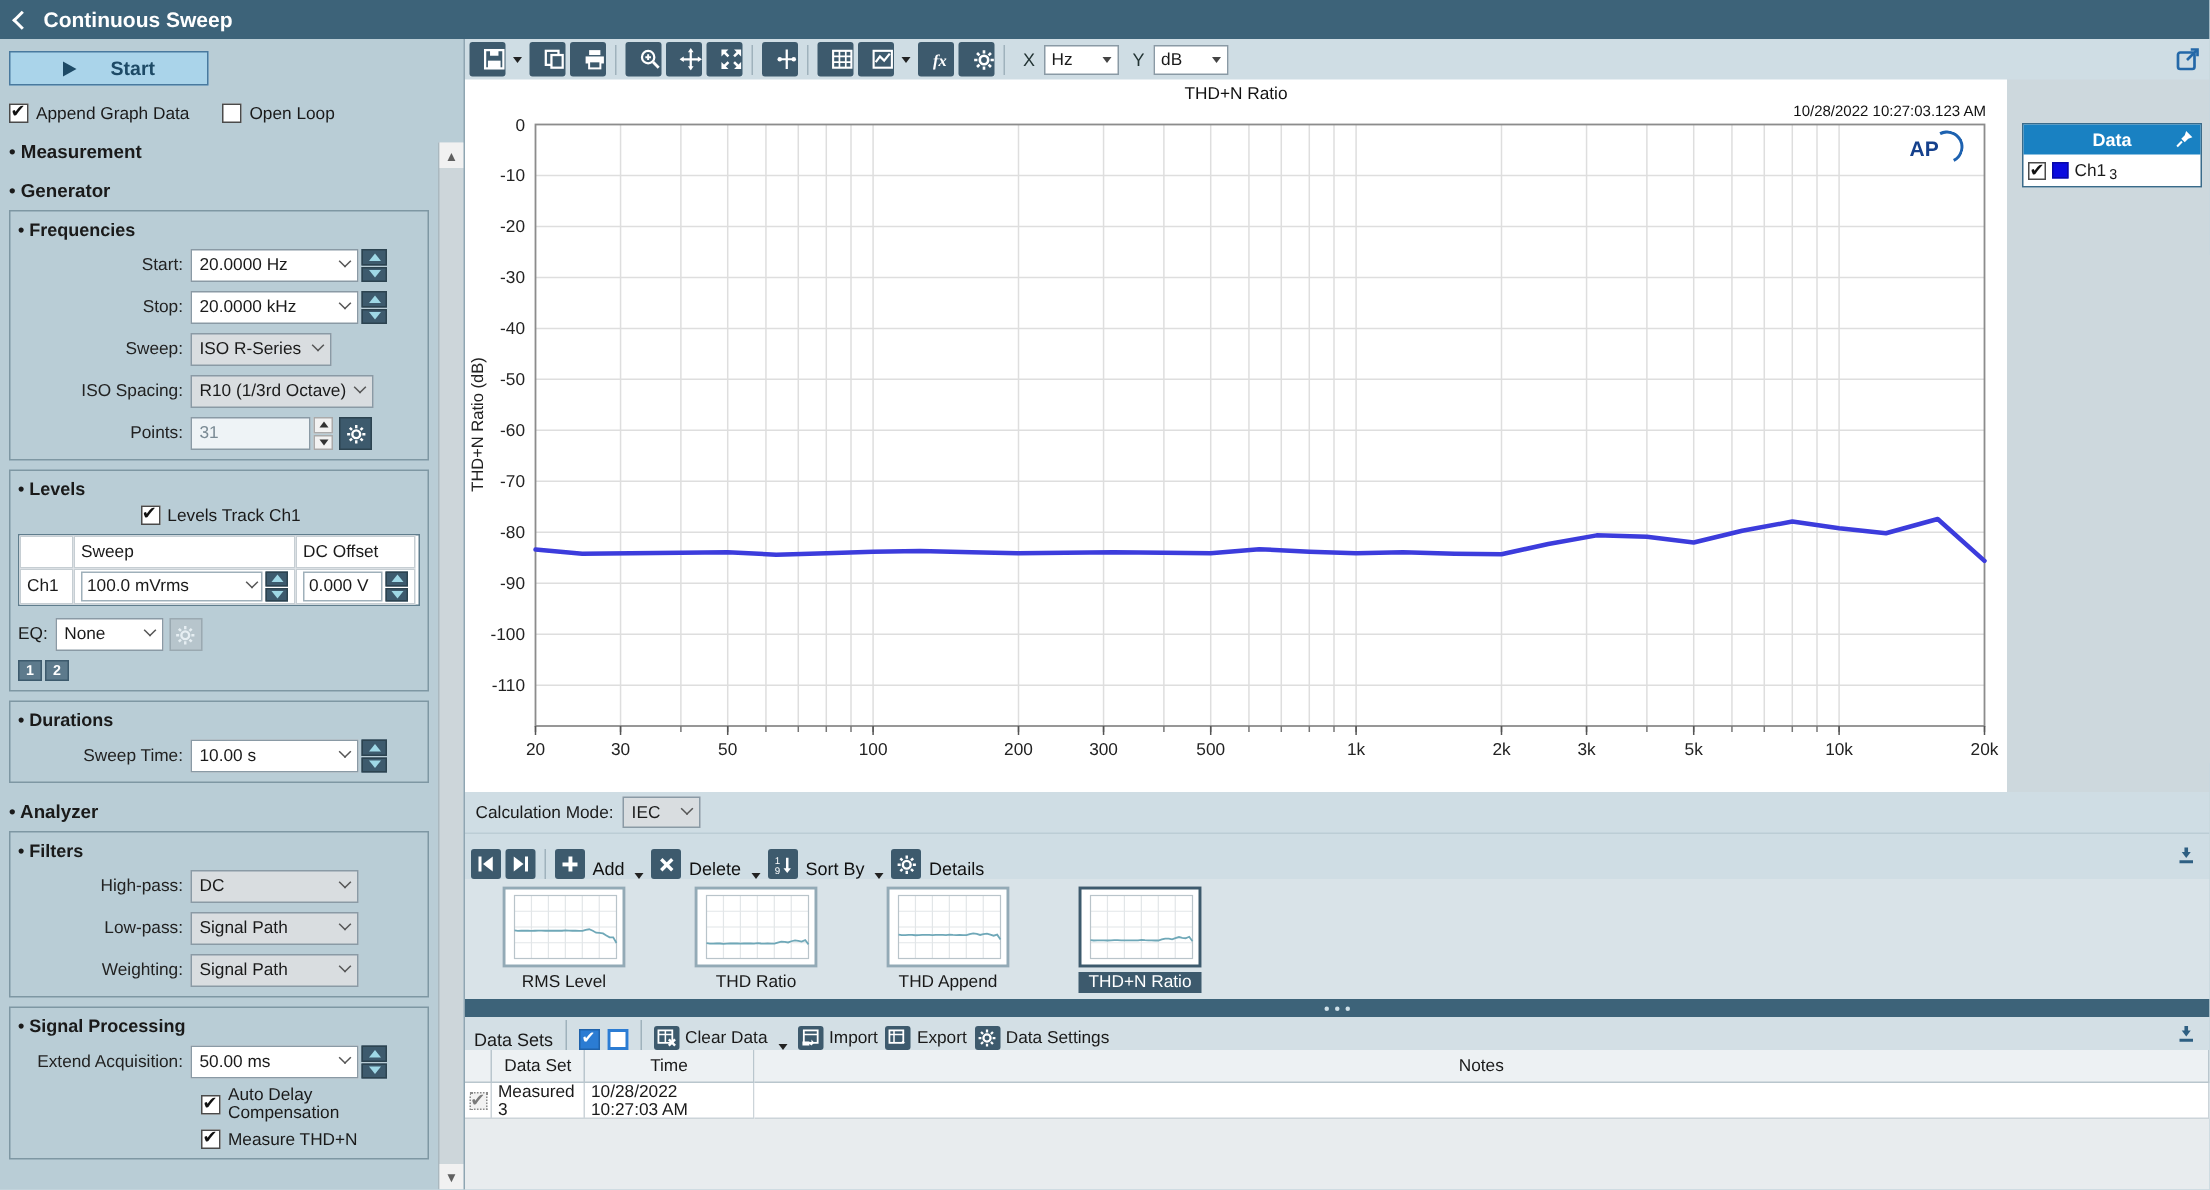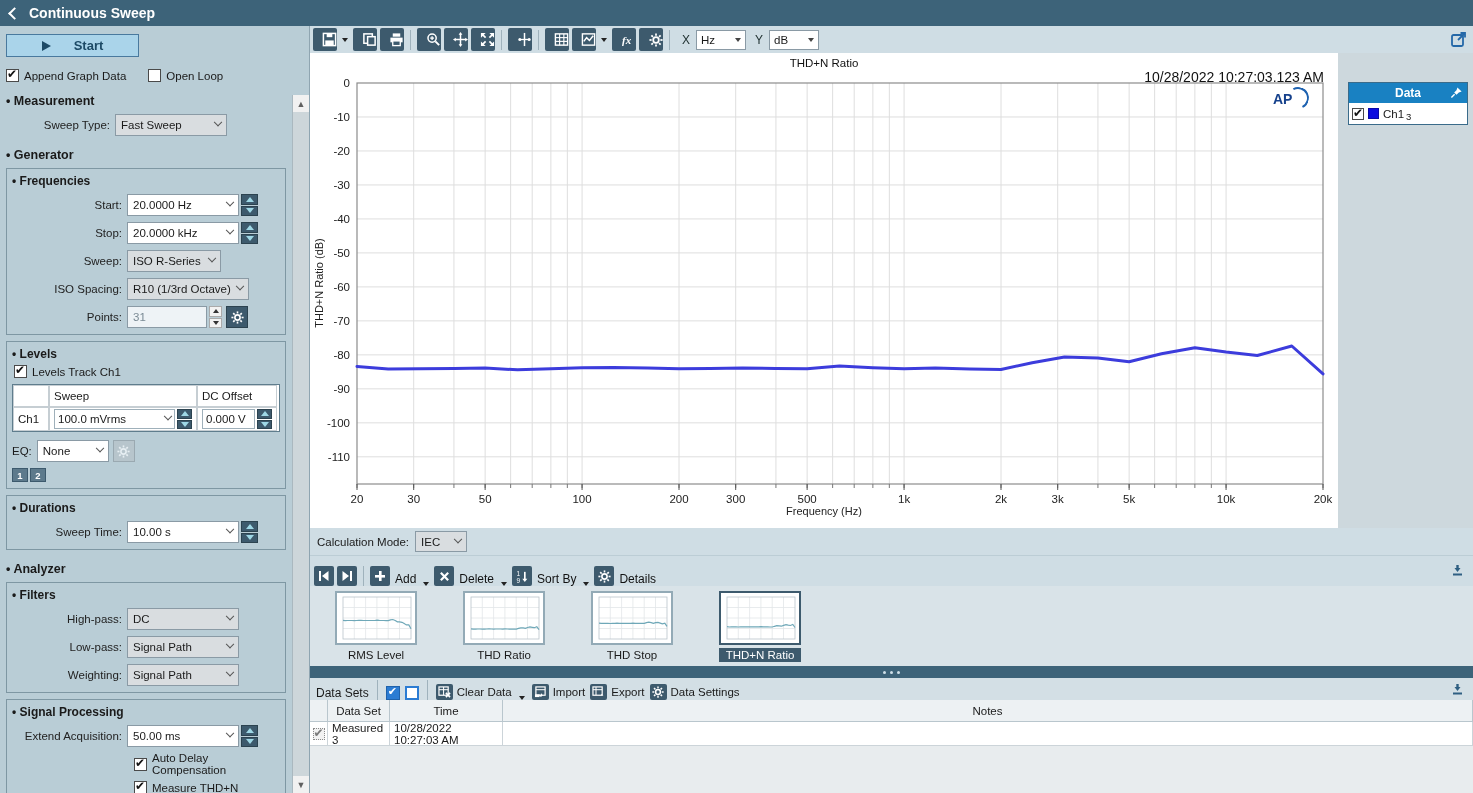--- a/index.html
+++ b/index.html
@@ -69,21 +69,21 @@
   .tsep { width:1px; height:20px; background:#9fb2bc; margin:0 3px; }
   .axis-lbl { font-size:12px; color:#233; margin:0 3px 0 6px; }
   .tb-combo { width:50px; height:20px; background:#fff; border:1px solid #8a9aa5; display:flex; align-items:center; padding:0 4px; cursor:pointer; }
   .tb-combo .chev2 { margin-left:auto; width:0; height:0; border-left:3.5px solid transparent; border-right:3.5px solid transparent; border-top:4px solid #444; }
   .new-window { position:absolute; right:6px; top:5px; cursor:pointer; }
 
   
   .graph-zone { position:absolute; left:0; top:27px; width:1163px; height:475px; }
   .chart-white { position:absolute; left:0; top:0; width:1028px; height:475px; background:#fff; }
   .chart-title { position:absolute; left:0; top:4px; width:1028px; text-align:center; font-size:11.5px; color:#111; }
-  .timestamp { position:absolute; right:14px; top:16px; font-size:14px; color:#111; }
+  .timestamp { position:absolute; right:14px; top:16px; font-size:10px; color:#111; }
   .ylabel { position:absolute; left:-56px; top:224px; width:130px; text-align:center; transform:rotate(-90deg); font-size:11px; color:#222; }
   .xlabel { position:absolute; left:0; top:452px; width:1028px; text-align:center; font-size:11px; color:#222; }
   .ap-logo { position:absolute; left:963px; top:38px; font-weight:bold; font-size:14px; color:#16418c; }
   .ap-logo .arc { position:absolute; left:14px; top:-4px; width:22px; height:22px; border:2.5px solid #1e62b0; border-radius:50%; border-left-color:transparent; border-bottom-color:transparent; transform:rotate(18deg); }
   .right-strip { position:absolute; left:1028px; top:0; width:135px; height:475px; background:#cdd8dd; }
   .data-panel { position:absolute; left:10px; top:29px; width:120px; border:1px solid #3a6b8a; background:#fff; }
   .dp-header { height:20px; background:#1981c2; color:#fff; font-weight:bold; font-size:12px; display:flex; align-items:center; justify-content:center; position:relative; }
   .dp-pin { position:absolute; right:4px; top:3px; cursor:pointer; }
   .dp-row { height:21px; display:flex; align-items:center; padding:0 3px; gap:4px; }
   .swatch { width:11px; height:11px; background:#0b0bdf; border:1px solid #0808a8; }
@@ -141,27 +141,20 @@
   </div>
   <div class="cb-row">
     <span class="cb checked"></span>
     <span>Append Graph Data</span>
     <span class="gap"></span>
     <span class="cb"></span>
     <span>Open Loop</span>
   </div>
 
   <div class="sect">Measurement</div>
-  <div class="frow">
-    <span class="flabel">Sweep Type:</span>
-    <span class="combo gray w112">
-      <span class="val">Fast Sweep</span>
-          <span class="chev"></span>
-    </span>
-  </div>
 
   <div class="sect">Generator</div>
   <div class="group">
     <div class="gtitle">Frequencies</div>
     <div class="frow">
       <span class="flabel">Start:</span>
       <span class="combo w112">
             <span class="val">20.0000 Hz</span>
             <span class="chev"></span>
           </span>
@@ -217,21 +210,21 @@
                 <line x1="13.3" y1="2.7" x2="11.5" y2="4.5"></line>
                 <line x1="4.5" y1="11.5" x2="2.7" y2="13.3"></line>
               </g>
             </svg>
       </span>
     </div>
   </div>
 
   <div class="group">
     <div class="gtitle">Levels</div>
-    <div class="cb-row" style="margin:4px 0 0 2px;">
+    <div class="cb-row" style="margin:4px 0 0 2px;justify-content:center;">
       <span class="cb checked"></span>
       <span>Levels Track Ch1</span>
     </div>
     <div class="lv-table">
       <div class="cell hdr"></div>
       <div class="cell hdr">Sweep</div>
       <div class="cell hdr">DC Offset</div>
       <div class="cell">Ch1</div>
       <div class="cell">
             <span class="lv-cell-ctl">
@@ -589,21 +582,20 @@
           <text x="747.7013854159294" y="450" text-anchor="middle" font-size="11.5" fill="#222">3k</text>
           <line x1="819.1366827923961" y1="431" x2="819.1366827923961" y2="437" stroke="#555" stroke-width="1"></line>
           <text x="819.1366827923961" y="450" text-anchor="middle" font-size="11.5" fill="#222">5k</text>
           <line x1="916.068341396198" y1="431" x2="916.068341396198" y2="437" stroke="#555" stroke-width="1"></line>
           <text x="916.068341396198" y="450" text-anchor="middle" font-size="11.5" fill="#222">10k</text>
           <line x1="1013" y1="431" x2="1013" y2="437" stroke="#555" stroke-width="1"></line>
           <text x="1013" y="450" text-anchor="middle" font-size="11.5" fill="#222">20k</text>
           <polyline points="47.0,313.4 78.2,316.1 110.5,315.8 143.9,315.5 175.1,315.1 207.5,316.8 240.9,315.8 272.1,314.8 303.3,314.4 337.8,315.1 369.0,315.8 400.2,315.5 432.5,315.1 465.9,315.5 497.1,315.8 529.5,313.1 562.9,314.8 594.1,315.8 625.3,315.1 659.8,316.1 691.0,316.5 722.2,309.7 754.5,303.9 787.9,304.9 819.1,308.7 851.5,300.8 884.9,294.7 916.1,299.1 947.3,302.5 981.8,293.0 1013.0,320.9" fill="none" stroke="#3c3cdc" stroke-width="3" stroke-linejoin="round" stroke-linecap="round"></polyline>
         </svg>
       <div class="ylabel">THD+N Ratio (dB)</div>
-      <div class="xlabel">Frequency (Hz)</div>
       <div class="ap-logo"><span>AP</span><span class="arc"></span></div>
     </div>
     <div class="right-strip">
       <div class="data-panel">
         <div class="dp-header">
           <span>Data</span>
           <span class="dp-pin"><svg width="13" height="13" viewBox="0 0 14 14">
                 <path d="M8 1.5 L12.5 6 L9.5 7 L7 9.5 L4.5 7 L7 4.5 Z" fill="#fff"></path>
                 <line x1="5" y1="9" x2="1.5" y2="12.5" stroke="#fff" stroke-width="1.5"></line>
               </svg></span>
@@ -728,21 +720,21 @@
             <line x1="6" y1="25" x2="74" y2="25" stroke="#e2e6e8" stroke-width="0.8"></line>
             <line x1="6" y1="35.5" x2="74" y2="35.5" stroke="#e2e6e8" stroke-width="0.8"></line>
             <line x1="17.3" y1="4" x2="17.3" y2="46" stroke="#e2e6e8" stroke-width="0.8"></line>
             <line x1="28.6" y1="4" x2="28.6" y2="46" stroke="#e2e6e8" stroke-width="0.8"></line>
             <line x1="39.900000000000006" y1="4" x2="39.900000000000006" y2="46" stroke="#e2e6e8" stroke-width="0.8"></line>
             <line x1="51.2" y1="4" x2="51.2" y2="46" stroke="#e2e6e8" stroke-width="0.8"></line>
             <line x1="62.5" y1="4" x2="62.5" y2="46" stroke="#e2e6e8" stroke-width="0.8"></line>
             <rect x="6" y="4" width="68" height="42" fill="none" stroke="#b9c4ca" stroke-width="0.8"></rect>
             <polyline points="6.0,30.1 8.2,30.4 10.5,30.4 12.8,30.3 15.0,30.3 17.3,30.5 19.6,30.4 21.8,30.3 24.0,30.2 26.5,30.3 28.7,30.4 30.9,30.3 33.1,30.3 35.5,30.3 37.7,30.4 40.0,30.1 42.3,30.3 44.5,30.4 46.7,30.3 49.1,30.4 51.3,30.4 53.5,29.7 55.8,29.2 58.2,29.6 60.4,30.3 62.6,29.7 65.0,29.4 67.2,30.1 69.4,30.8 71.8,30.1 74.0,33.3" fill="none" stroke="#6fa8b8" stroke-width="1.2"></polyline>
           </svg></span>
-      <span class="tlabel">THD Stop</span>
+      <span class="tlabel">THD Append</span>
     </div>
     <div class="thumb sel">
       <span class="tbox"><svg class="thumb-plot" width="78" height="50">
             <line x1="6" y1="14.5" x2="74" y2="14.5" stroke="#e2e6e8" stroke-width="0.8"></line>
             <line x1="6" y1="25" x2="74" y2="25" stroke="#e2e6e8" stroke-width="0.8"></line>
             <line x1="6" y1="35.5" x2="74" y2="35.5" stroke="#e2e6e8" stroke-width="0.8"></line>
             <line x1="17.3" y1="4" x2="17.3" y2="46" stroke="#e2e6e8" stroke-width="0.8"></line>
             <line x1="28.6" y1="4" x2="28.6" y2="46" stroke="#e2e6e8" stroke-width="0.8"></line>
             <line x1="39.900000000000006" y1="4" x2="39.900000000000006" y2="46" stroke="#e2e6e8" stroke-width="0.8"></line>
             <line x1="51.2" y1="4" x2="51.2" y2="46" stroke="#e2e6e8" stroke-width="0.8"></line>

